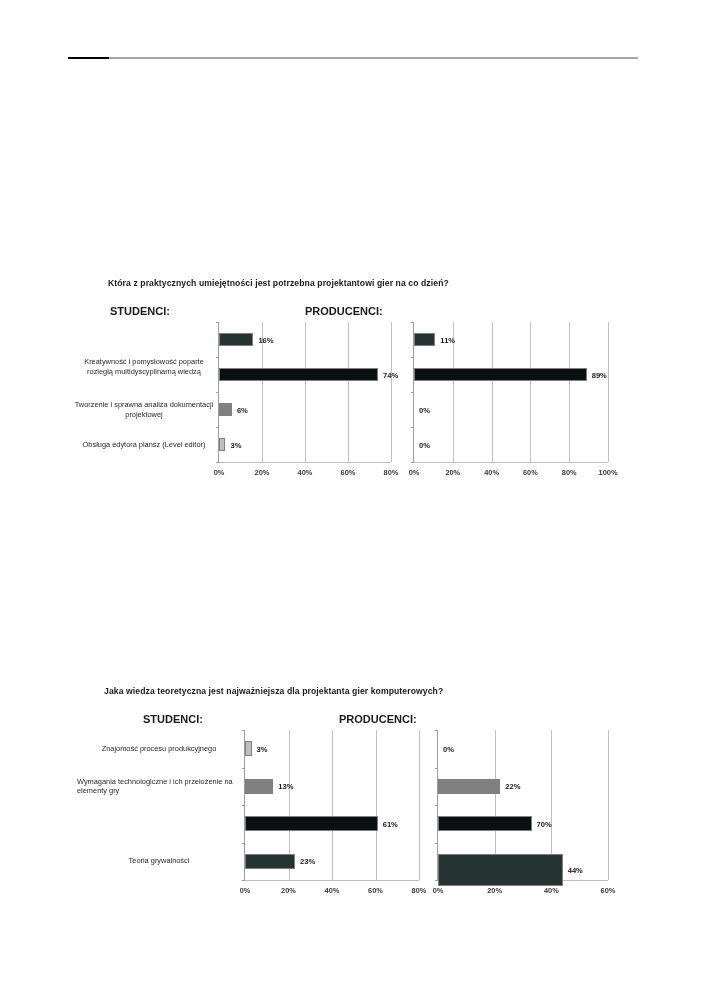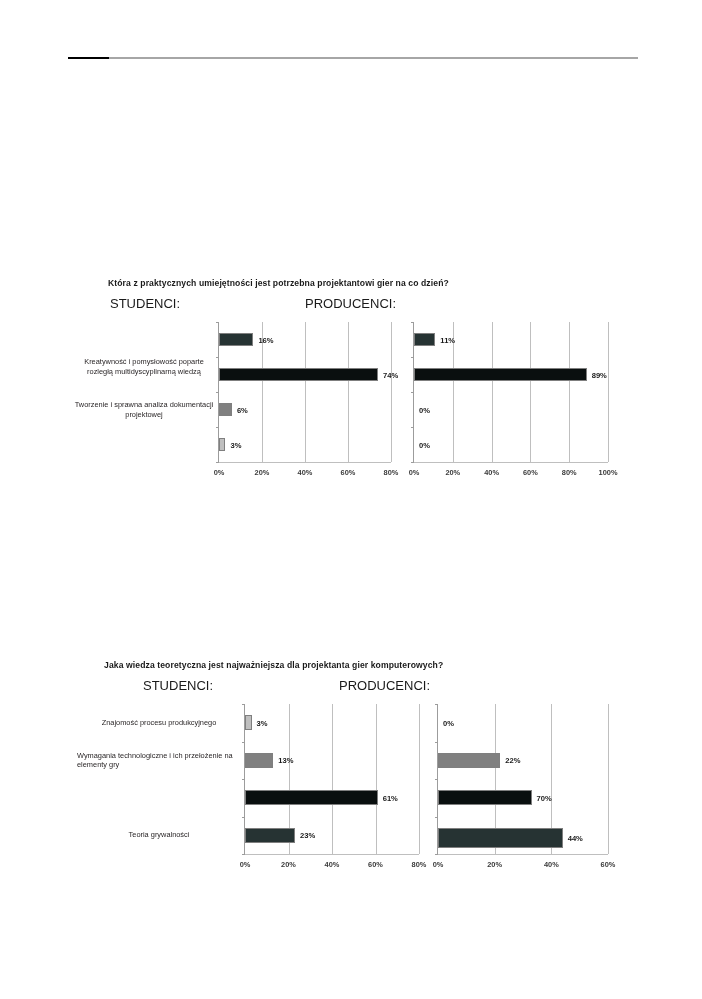--- a/index.html
+++ b/index.html
@@ -43,33 +43,33 @@
   #figure-2 { top: 660px; }
 
   .figure-title {
     font-size: 8.6px;
     font-weight: bold;
     color: #1a1a1a;
     letter-spacing: 0.1px;
     white-space: nowrap;
   }
   #figure-1 .figure-title { margin-left: 88px; padding-left: 20px; }
-  #figure-2 .figure-title { margin-left: 104px; }
+  #figure-2 .figure-title { margin-left: 104px; margin-top: 26px; }
 
   .panels {
     position: relative;
     margin-top: 8px;
     height: 200px;
   }
   .panel { position: absolute; top: 0; }
   .panel-heading {
     position: absolute;
-    top: 0;
-    font-size: 13px;
-    font-weight: normal;
+    top: 9px;
+    font-size: 11px;
+    font-weight: bold;
     color: #1a1a1a;
     white-space: nowrap;
   }
 
   
   .plot {
     position: absolute;
     border-left: 1px solid #9c9c9c;
     border-bottom: 1px solid #bfbfbf;
     box-sizing: content-box;
@@ -164,20 +164,23 @@
           <div class="bar-row" style="top: 81px; height: 13px; width: 172px;">
             <div class="bar" style="width: 12.9px; background: rgb(128, 128, 128);"></div>
             <div class="bar-value" style="left: 17.9px;">6%</div>
           </div>
           <div class="cat-label" style="width: 142px; left: -146px; top: 70px; height: 35px; display: flex; align-items: center; justify-content: flex-end;">
             <span style="display: block; width: 100%; text-align: center;">Tworzenie i sprawna analiza dokumentacji projektowej</span>
           </div>
           <div class="bar-row" style="top: 116px; height: 13px; width: 172px;">
             <div class="bar" style="width: 6.45px; background: rgb(191, 191, 191);"></div>
             <div class="bar-value" style="left: 11.45px;">3%</div>
+          </div>
+          <div class="cat-label" style="width: 142px; left: -146px; top: 105px; height: 35px; display: flex; align-items: center; justify-content: flex-end;">
+            <span style="display: block; width: 100%; text-align: center;">Obsługa edytora plansz (Level editor)</span>
           </div>
           <div class="xtick" style="left: 0px; top: 146px;">0%</div>
           <div class="xtick" style="left: 43px; top: 146px;">20%</div>
           <div class="xtick" style="left: 86px; top: 146px;">40%</div>
           <div class="xtick" style="left: 129px; top: 146px;">60%</div>
           <div class="xtick" style="left: 172px; top: 146px;">80%</div>
         </div>
       </div>
     <div class="panel" id="fig1-right">
       <div class="panel-heading" style="left: 305px;">PRODUCENCI:</div>
@@ -279,21 +282,21 @@
             <div class="bar-value" style="left: 5px;">0%</div>
           </div>
           <div class="bar-row" style="top: 48.75px; height: 15px; width: 170px;">
             <div class="bar" style="width: 62.3333px; background: rgb(128, 128, 128);"></div>
             <div class="bar-value" style="left: 67.3333px;">22%</div>
           </div>
           <div class="bar-row" style="top: 86.25px; height: 15px; width: 170px;">
             <div class="bar" style="width: 93.5px; background: rgb(10, 15, 15);"></div>
             <div class="bar-value" style="left: 98.5px;">70%</div>
           </div>
-          <div class="bar-row" style="top: 123.75px; height: 20px; width: 170px;">
+          <div class="bar-row" style="top: 123.75px; height: 32px; width: 170px;">
             <div class="bar" style="width: 124.667px; background: rgb(38, 51, 51);"></div>
             <div class="bar-value" style="left: 129.667px;">44%</div>
           </div>
           <div class="xtick" style="left: 0px; top: 156px;">0%</div>
           <div class="xtick" style="left: 56.6667px; top: 156px;">20%</div>
           <div class="xtick" style="left: 113.333px; top: 156px;">40%</div>
           <div class="xtick" style="left: 170px; top: 156px;">60%</div>
         </div>
       </div>
   </div>

